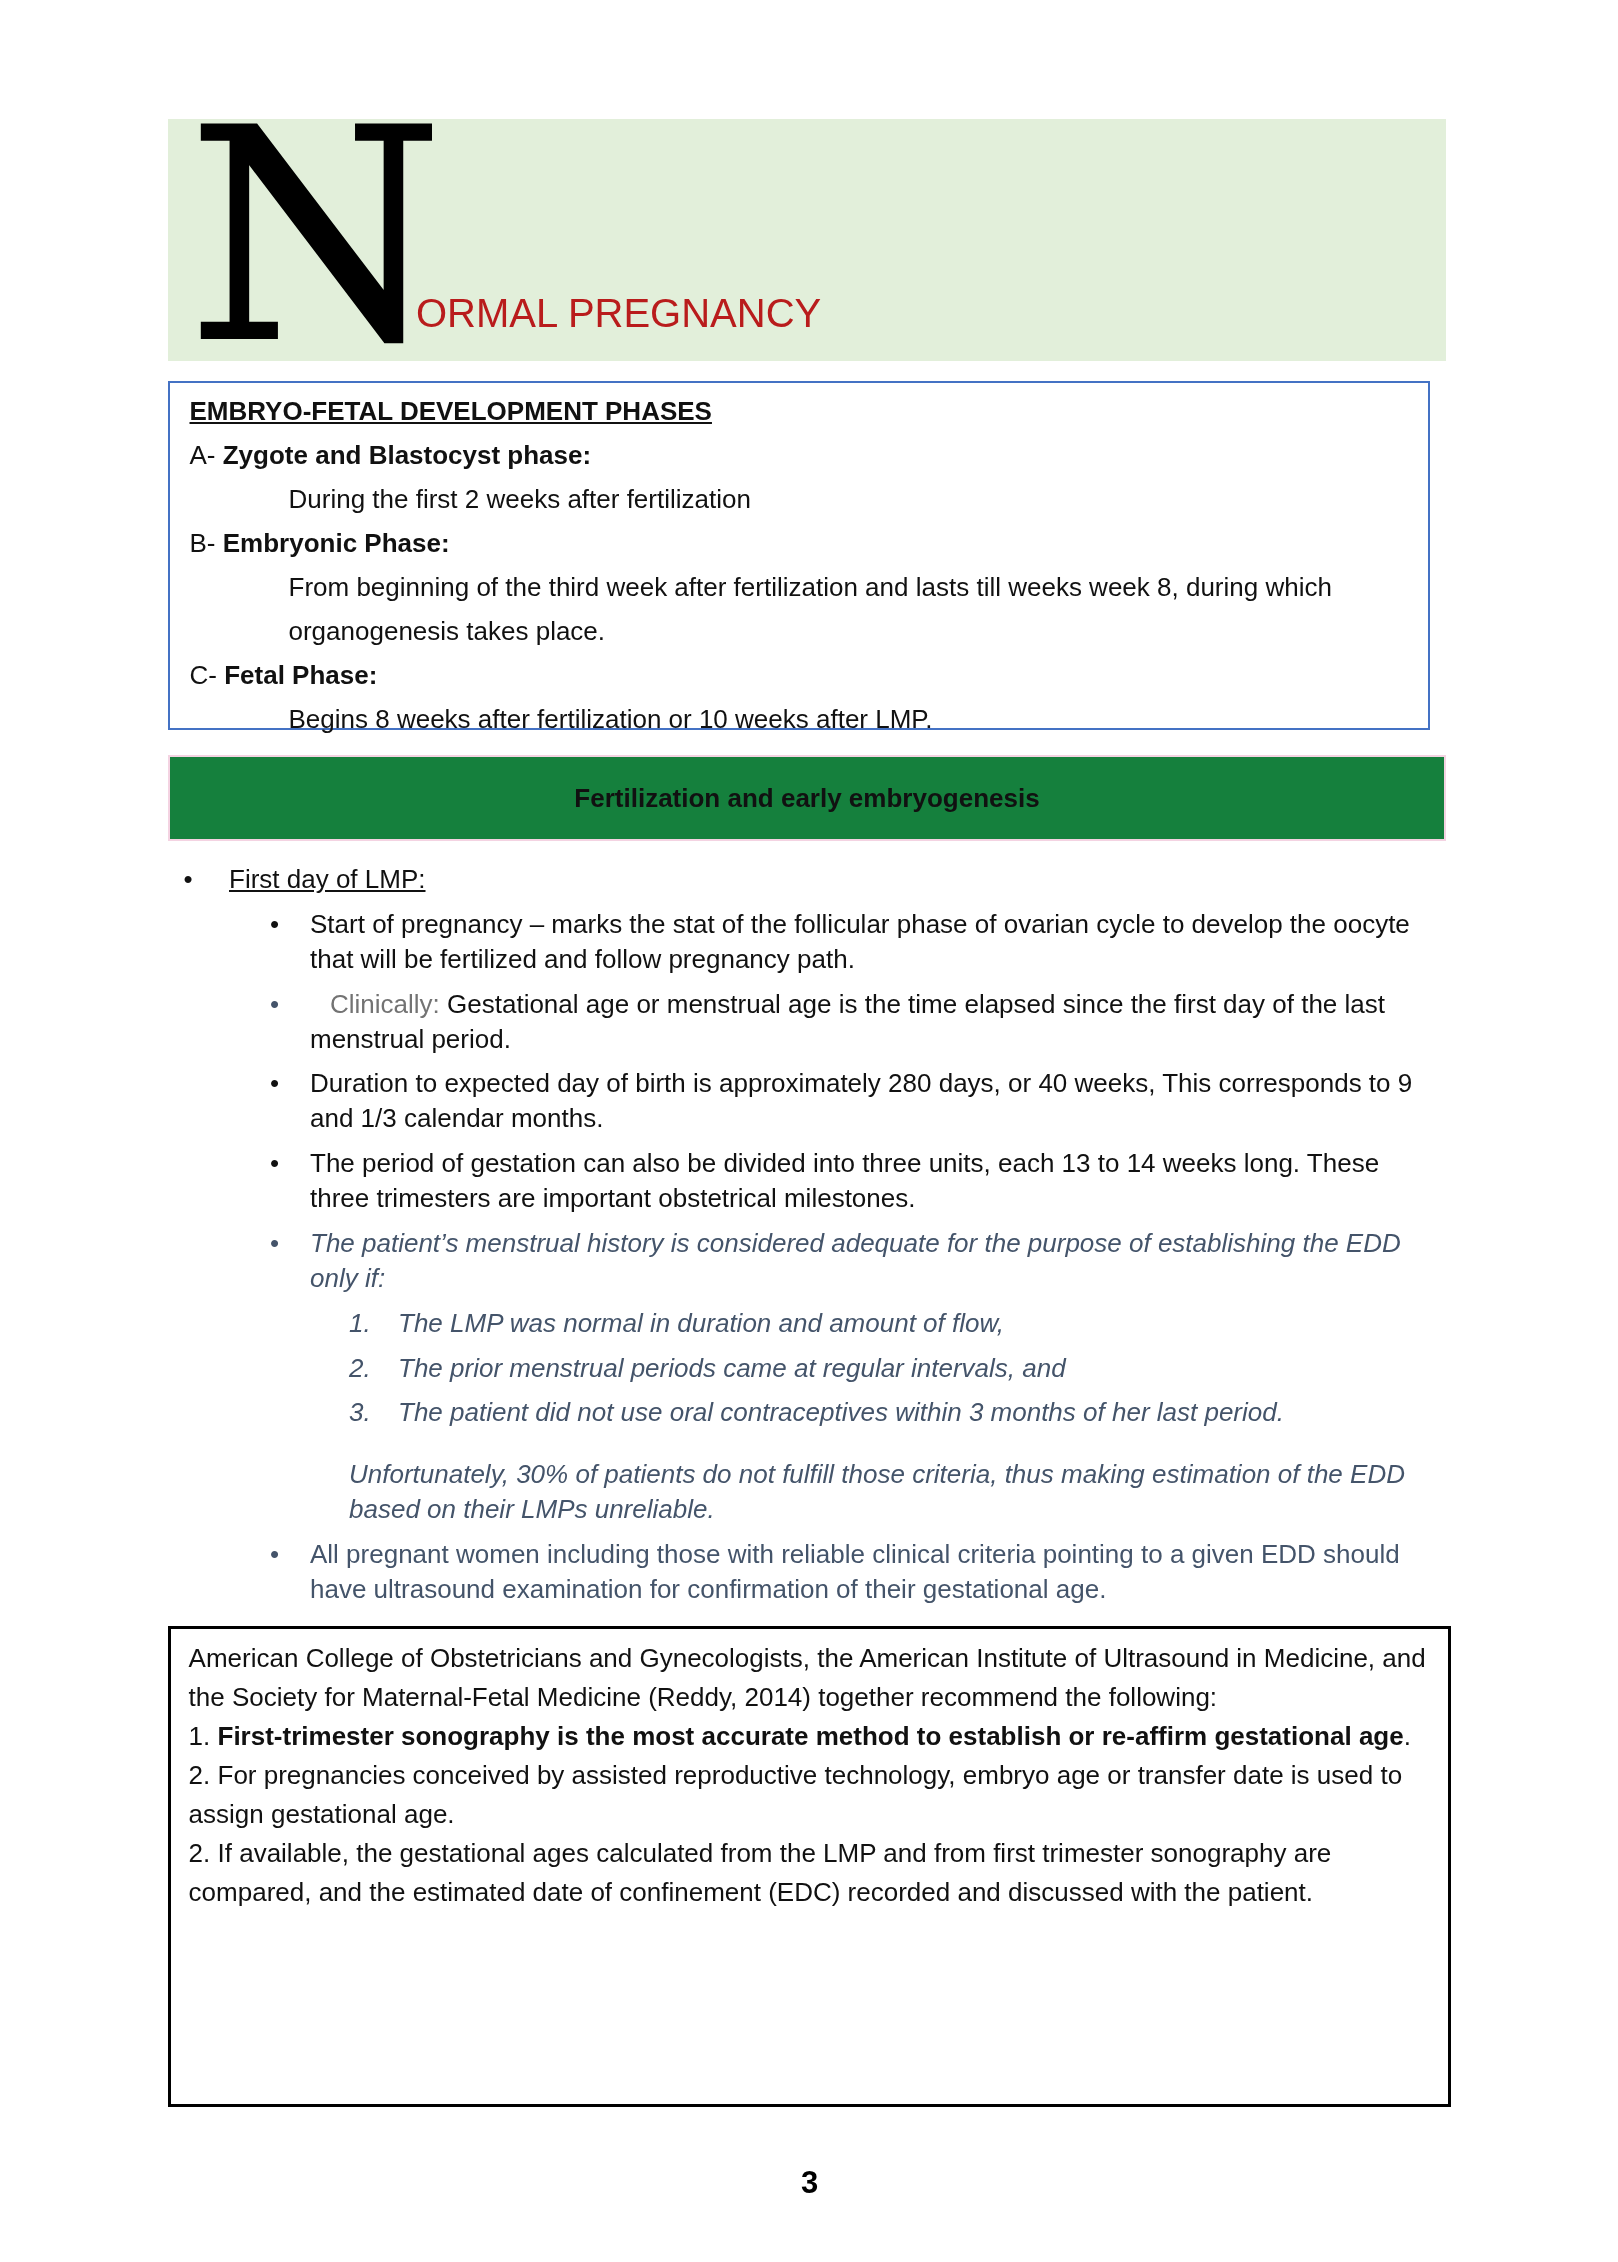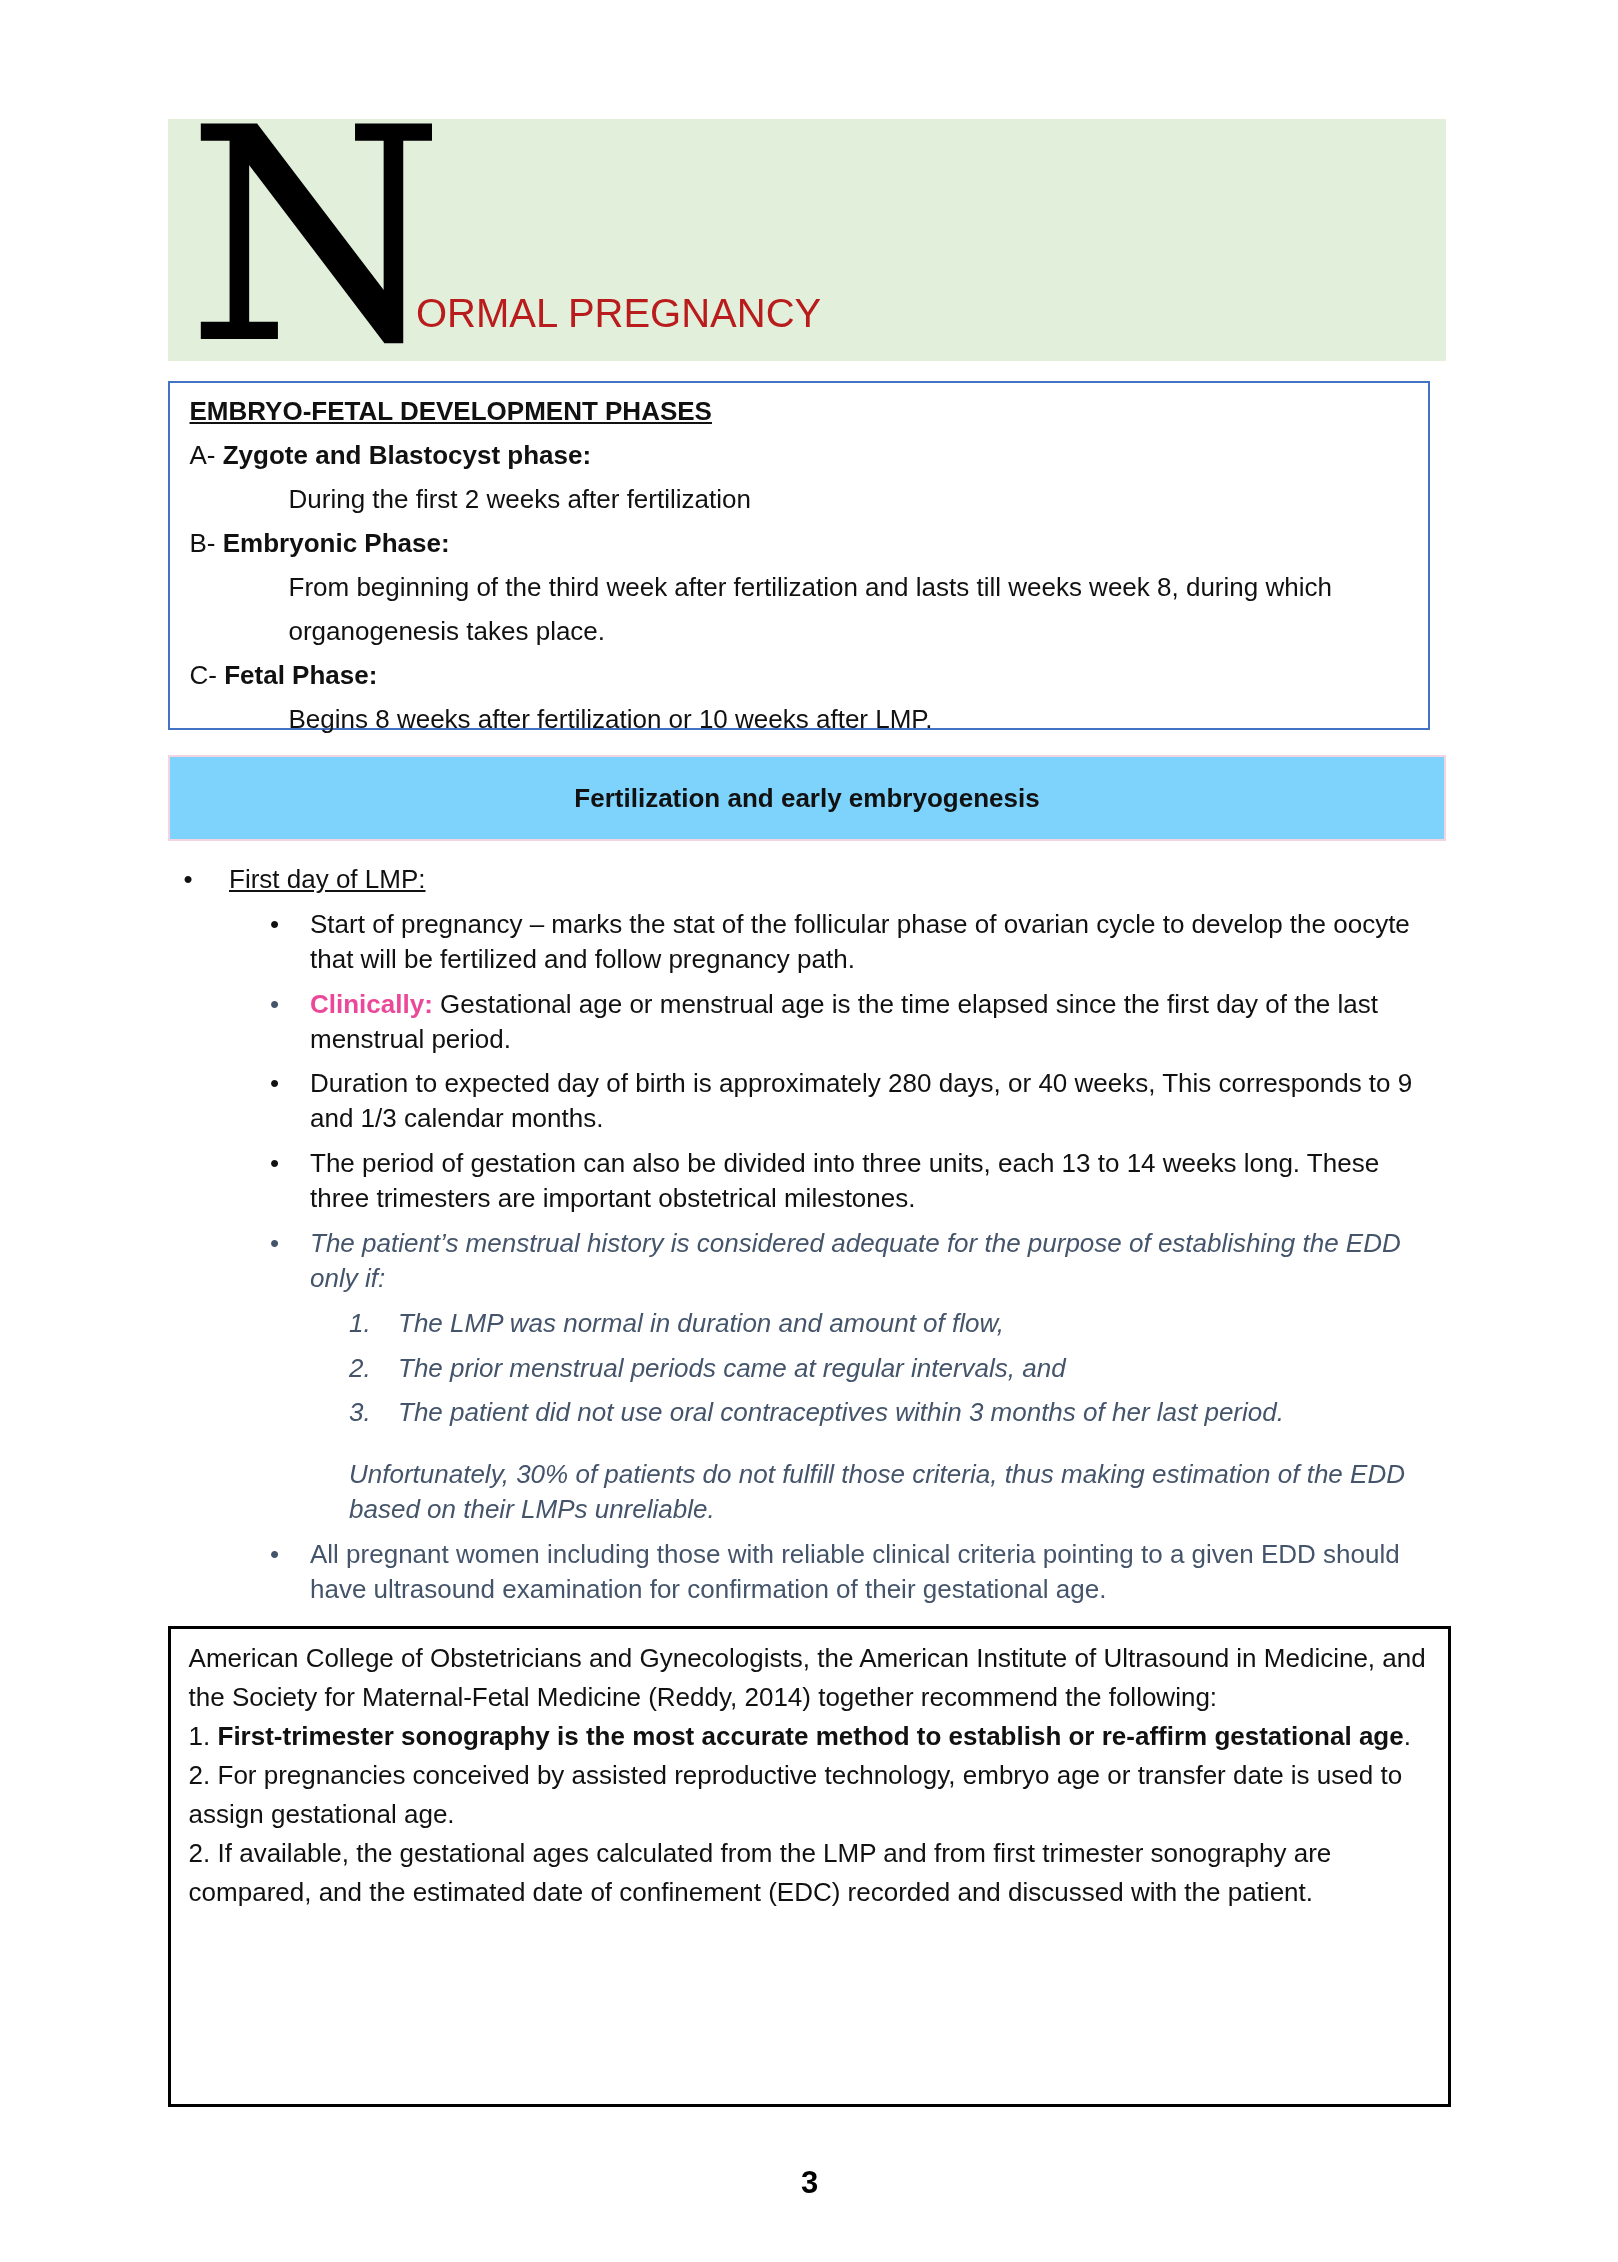--- a/index.html
+++ b/index.html
@@ -25,33 +25,33 @@
   .phase-box {
     position: absolute; left: 168px; top: 381px; width: 1262px; height: 349px;
     border: 2.9px solid #4472c4; box-sizing: border-box;
     padding: 5.9px 19.5px; font-size: 26px; line-height: 44px;
   }
   .phase-heading { font-weight: bold; text-decoration: underline; }
   .phase-label b { font-weight: bold; margin-top: 28px; }
   .phase-desc { padding-left: 99px; }
   .section-band {
     position: absolute; left: 168px; top: 755px; width: 1278px; height: 86px;
-    background: #7dd3fc; border: 2.9px solid #f4d3e2; box-sizing: border-box;
+    background: #15803d; border: 2.9px solid #f4d3e2; box-sizing: border-box;
     display: flex; align-items: center; justify-content: center;
     font-size: 26px; font-weight: bold;
   }
   .content { position: absolute; left: 168px; top: 862px; width: 1278px; font-size: 26px; }
   .lvl1 { position: relative; padding-left: 61px; line-height: 35px; margin-bottom: 7.8px; }
   .lvl1 .bullet { position: absolute; left: 15.6px; top: 0; }
   .lvl1-text { text-decoration: underline; }
   .lvl2 { position: relative; padding-left: 142px; padding-right: 9.8px; line-height: 35px; margin-top: 9.8px; }
   .lvl2 .bullet { position: absolute; left: 102px; top: 0; }
   .muted { color: #44546a; }
   .italic { font-style: italic; }
-  .clin { font-weight: bold; color: #ec4899; }
+  .clin { font-weight: normal; color: #737373; margin-left: 20px; }
   .num-item { position: relative; padding-left: 230px; line-height: 35px; margin-top: 9.8px; }
   .num-item .num { position: absolute; left: 181px; top: 0; }
   .note { padding-left: 181px; padding-right: 9.8px; line-height: 35px; margin-top: 27px; }
   .rec-box {
     position: absolute; left: 168px; top: 1626px; width: 1283px; height: 481px;
     border: 3.9px solid #000; box-sizing: border-box; padding: 9.8px 17.6px;
     font-size: 26px; line-height: 39px;
   }
   .rec-box b { font-weight: bold; }
   .page-num {

